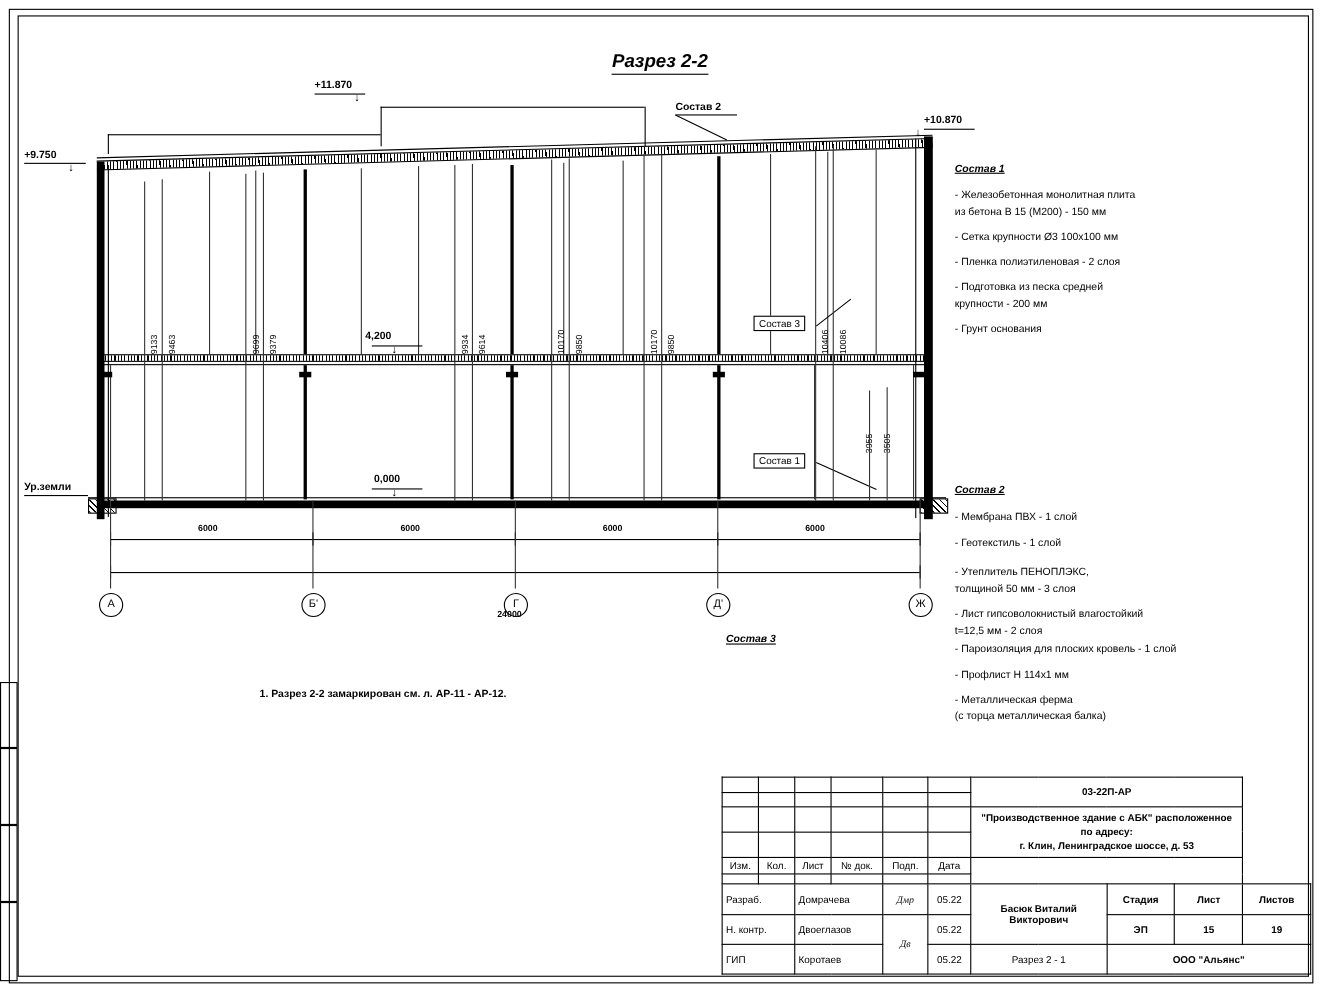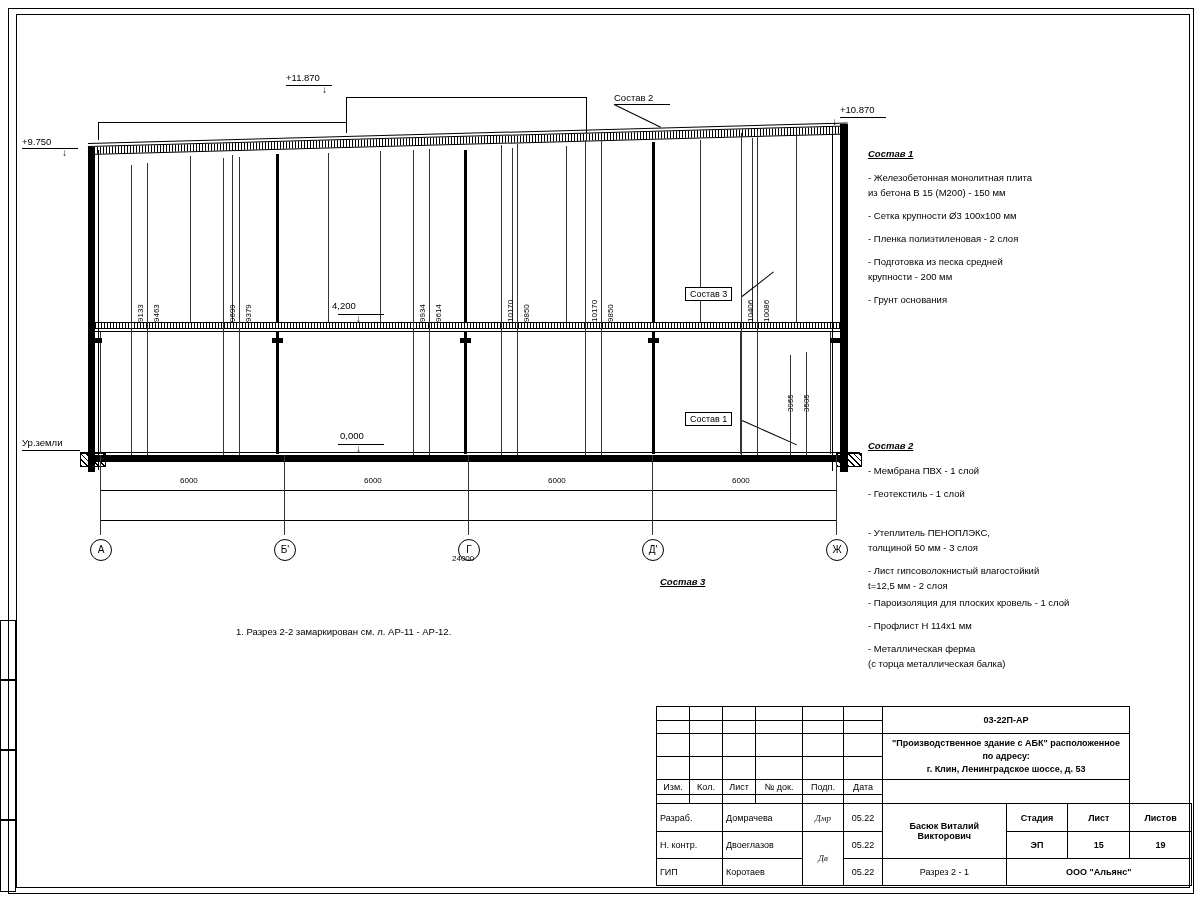--- a/index.html
+++ b/index.html
@@ -5,21 +5,21 @@
   html,body{margin:0;padding:0;background:#ffffff;}
   body{width:1200px;height:900px;position:relative;font-family:"Liberation Sans",sans-serif;color:#000;overflow:hidden;}
   #sheet{position:absolute;left:0;top:0;width:1200px;height:900px;}
   .frame-outer{position:absolute;left:8px;top:8px;width:1184px;height:884px;border:1px solid #000;}
   .frame-inner{position:absolute;left:16px;top:14px;width:1172px;height:872px;border:1px solid #000;}
   
   .leftstub{position:absolute;left:0;width:16px;border:1px solid #000;box-sizing:border-box;}
   .title{position:absolute;left:0;top:46px;width:1200px;text-align:center;font-style:italic;font-weight:bold;font-size:17px;}
   .title span{border-bottom:1px solid #000;padding-bottom:2px;}
 
-  .lbl{position:absolute;font-size:9.5px;white-space:nowrap;}
+  .lbl{position:absolute;font-size:9.5px;white-space:nowrap;font-weight:bold;}
   .lbl.small{font-size:8px;}
   .vert{position:absolute;font-size:8px;white-space:nowrap;transform-origin:left top;transform:rotate(-90deg);}
 
   .hl{position:absolute;height:0;border-top:1px solid #000;}
   .vl{position:absolute;width:0;border-left:1px solid #000;}
   .vl.thin{border-left:0.5px solid #333;}
   .dim-h{position:absolute;height:0;border-top:1px solid #000;}
   .tick{position:absolute;width:0;border-left:1px solid #000;}
 
   .circ{position:absolute;width:20px;height:20px;border:1px solid #000;border-radius:50%;font-size:10px;text-align:center;line-height:20px;}
@@ -53,20 +53,21 @@
 <div id="sheet">
 
   <div class="frame-outer"></div>
   <div class="frame-inner"></div>
 
   <div class="leftstub" style="top:620px;height:60px;"></div>
   <div class="leftstub" style="top:680px;height:70px;"></div>
   <div class="leftstub" style="top:750px;height:70px;"></div>
   <div class="leftstub" style="top:820px;height:72px;"></div>
 
+  <div class="title"><span>Разрез 2-2</span></div>
 
   <div id="bld">
 
     <div class="roofband" style="left:8px;top:36px;width:760px;transform:rotate(-1.55deg);transform-origin:left center;"></div>
 
     <div class="hl" style="left:8px;top:33px;width:760px;transform:rotate(-1.55deg);transform-origin:left center;"></div>
 
     <div class="wall" style="left:8px;top:37px;width:7px;height:325px;"></div>
     <div class="vl" style="left:18px;top:40px;height:320px;"></div>
 
@@ -215,21 +216,21 @@
     <span class="row" style="margin-top:8px;">- Пленка полиэтиленовая        - 2 слоя</span>
     <span class="row" style="margin-top:8px;">- Подготовка из песка средней</span>
     <span class="row">  крупности                            - 200 мм</span>
     <span class="row" style="margin-top:8px;">- Грунт основания</span>
   </div>
 
   <div class="notes" style="left:868px;top:438px;">
     <span class="hdr">Состав 2</span>
     <span class="row" style="margin-top:10px;">- Мембрана ПВХ                 - 1 слой</span>
     <span class="row" style="margin-top:8px;">- Геотекстиль                      - 1 слой</span>
-    <span class="row" style="margin-top:24px;">- Утеплитель ПЕНОПЛЭКС,</span>
+    <span class="row" style="margin-top:12px;">- Утеплитель ПЕНОПЛЭКС,</span>
     <span class="row">  толщиной 50 мм                - 3 слоя</span>
     <span class="row" style="margin-top:8px;">- Лист гипсоволокнистый влагостойкий</span>
     <span class="row">  t=12,5 мм                           - 2 слоя</span>
     <span class="row" style="margin-top:2px;">- Пароизоляция для плоских кровель   - 1 слой</span>
     <span class="row" style="margin-top:8px;">- Профлист Н 114х1 мм</span>
     <span class="row" style="margin-top:8px;">- Металлическая ферма</span>
     <span class="row">  (с торца металлическая балка)</span>
   </div>
 
   <div class="notes" style="left:660px;top:574px;">

